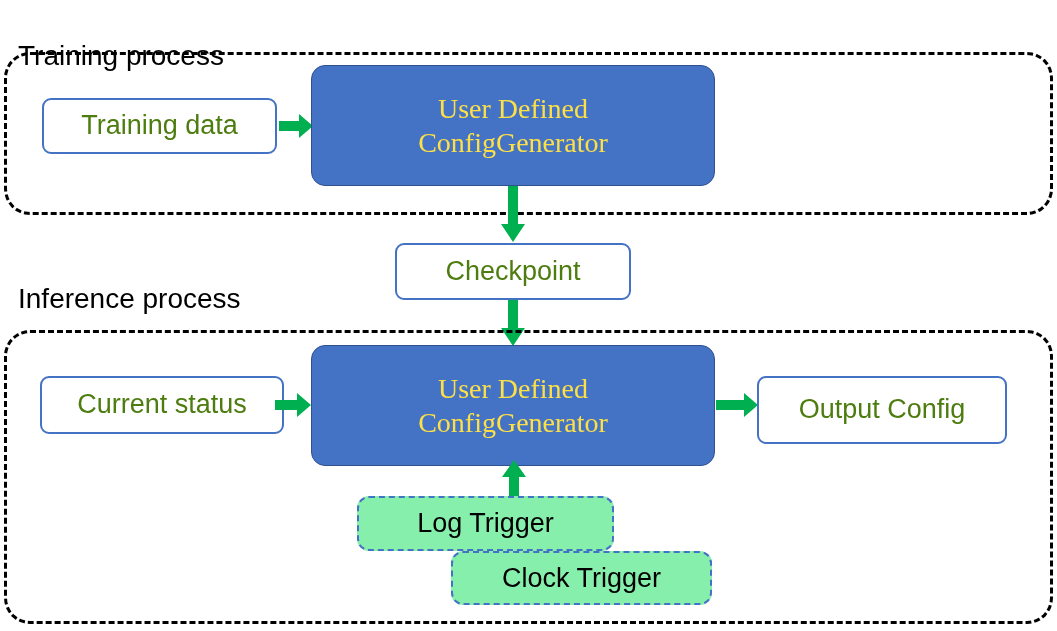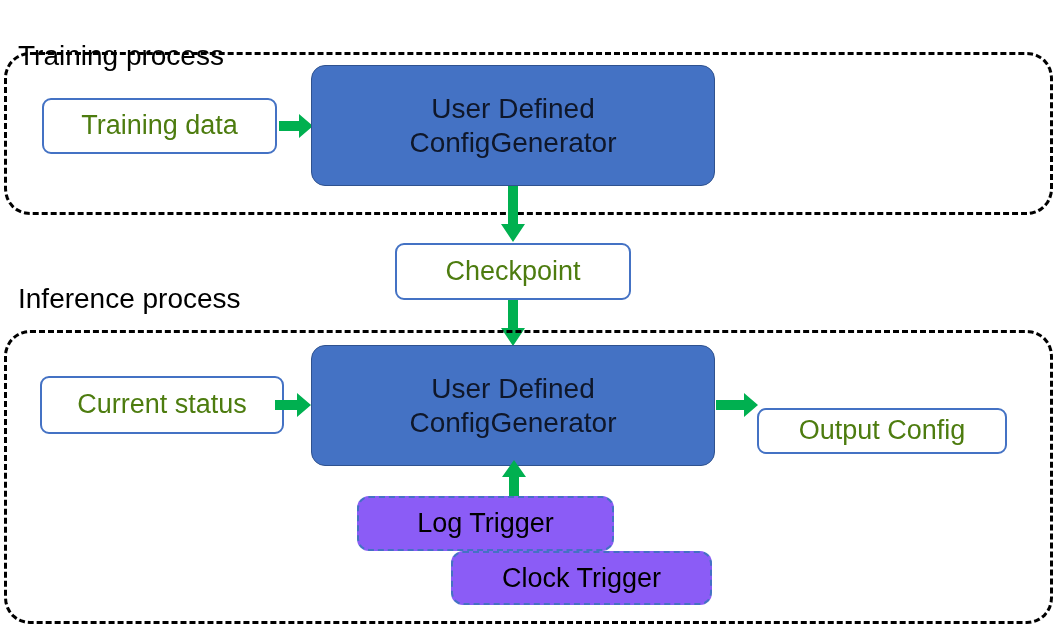--- a/index.html
+++ b/index.html
@@ -57,34 +57,35 @@
   .filled-box {
     position: absolute;
     box-sizing: border-box;
     background: #4472C4;
     border: 1px solid #2F528F;
     border-radius: 14px;
     display: flex;
     flex-direction: column;
     align-items: center;
     justify-content: center;
-    color: #0f172a;
+    color: #fde047;
     font-size: 28px;
     line-height: 1.18;
     text-align: left;
+    font-family: Liberation Serif, serif;
   }
   .filled-box .ln { display: block; }
 
   
   .trigger-box {
     position: absolute;
     box-sizing: border-box;
     border: 2px dashed #4472C4;
     border-radius: 12px;
-    background: #8b5cf6;
+    background: #86efac;
     display: flex;
     align-items: center;
     justify-content: center;
     color: #000000;
     font-size: 27px;
     white-space: nowrap;
   }
 
   
   .arrow {
@@ -144,21 +145,21 @@
     <span class="ln">User Defined</span>
     <span class="ln">ConfigGenerator</span>
   </div>
 
   <div class="arrow" style="left:716px; top:391px;">
     <svg width="44" height="28" viewBox="0 0 44 28">
       <path d="M0 9 L28 9 L28 2 L42 14 L28 26 L28 19 L0 19 Z" fill="#00B050"></path>
     </svg>
   </div>
 
-  <div class="outline-box" style="left:757px; top:376px; width:250px; height:46px;margin-top:32px;">Output Config</div>
+  <div class="outline-box" style="left:757px; top:376px; width:250px; height:68px;">Output Config</div>
 
   <div class="arrow" style="left:500px; top:460px;">
     <svg width="28" height="40" viewBox="0 0 28 40">
       <path d="M14 0 L26 17 L19 17 L19 40 L9 40 L9 17 L2 17 Z" fill="#00B050"></path>
     </svg>
   </div>
 
   <div class="trigger-box" style="left:357px; top:496px; width:257px; height:55px;">Log Trigger</div>
 
   <div class="trigger-box" style="left:451px; top:551px; width:261px; height:54px;">Clock Trigger</div>

